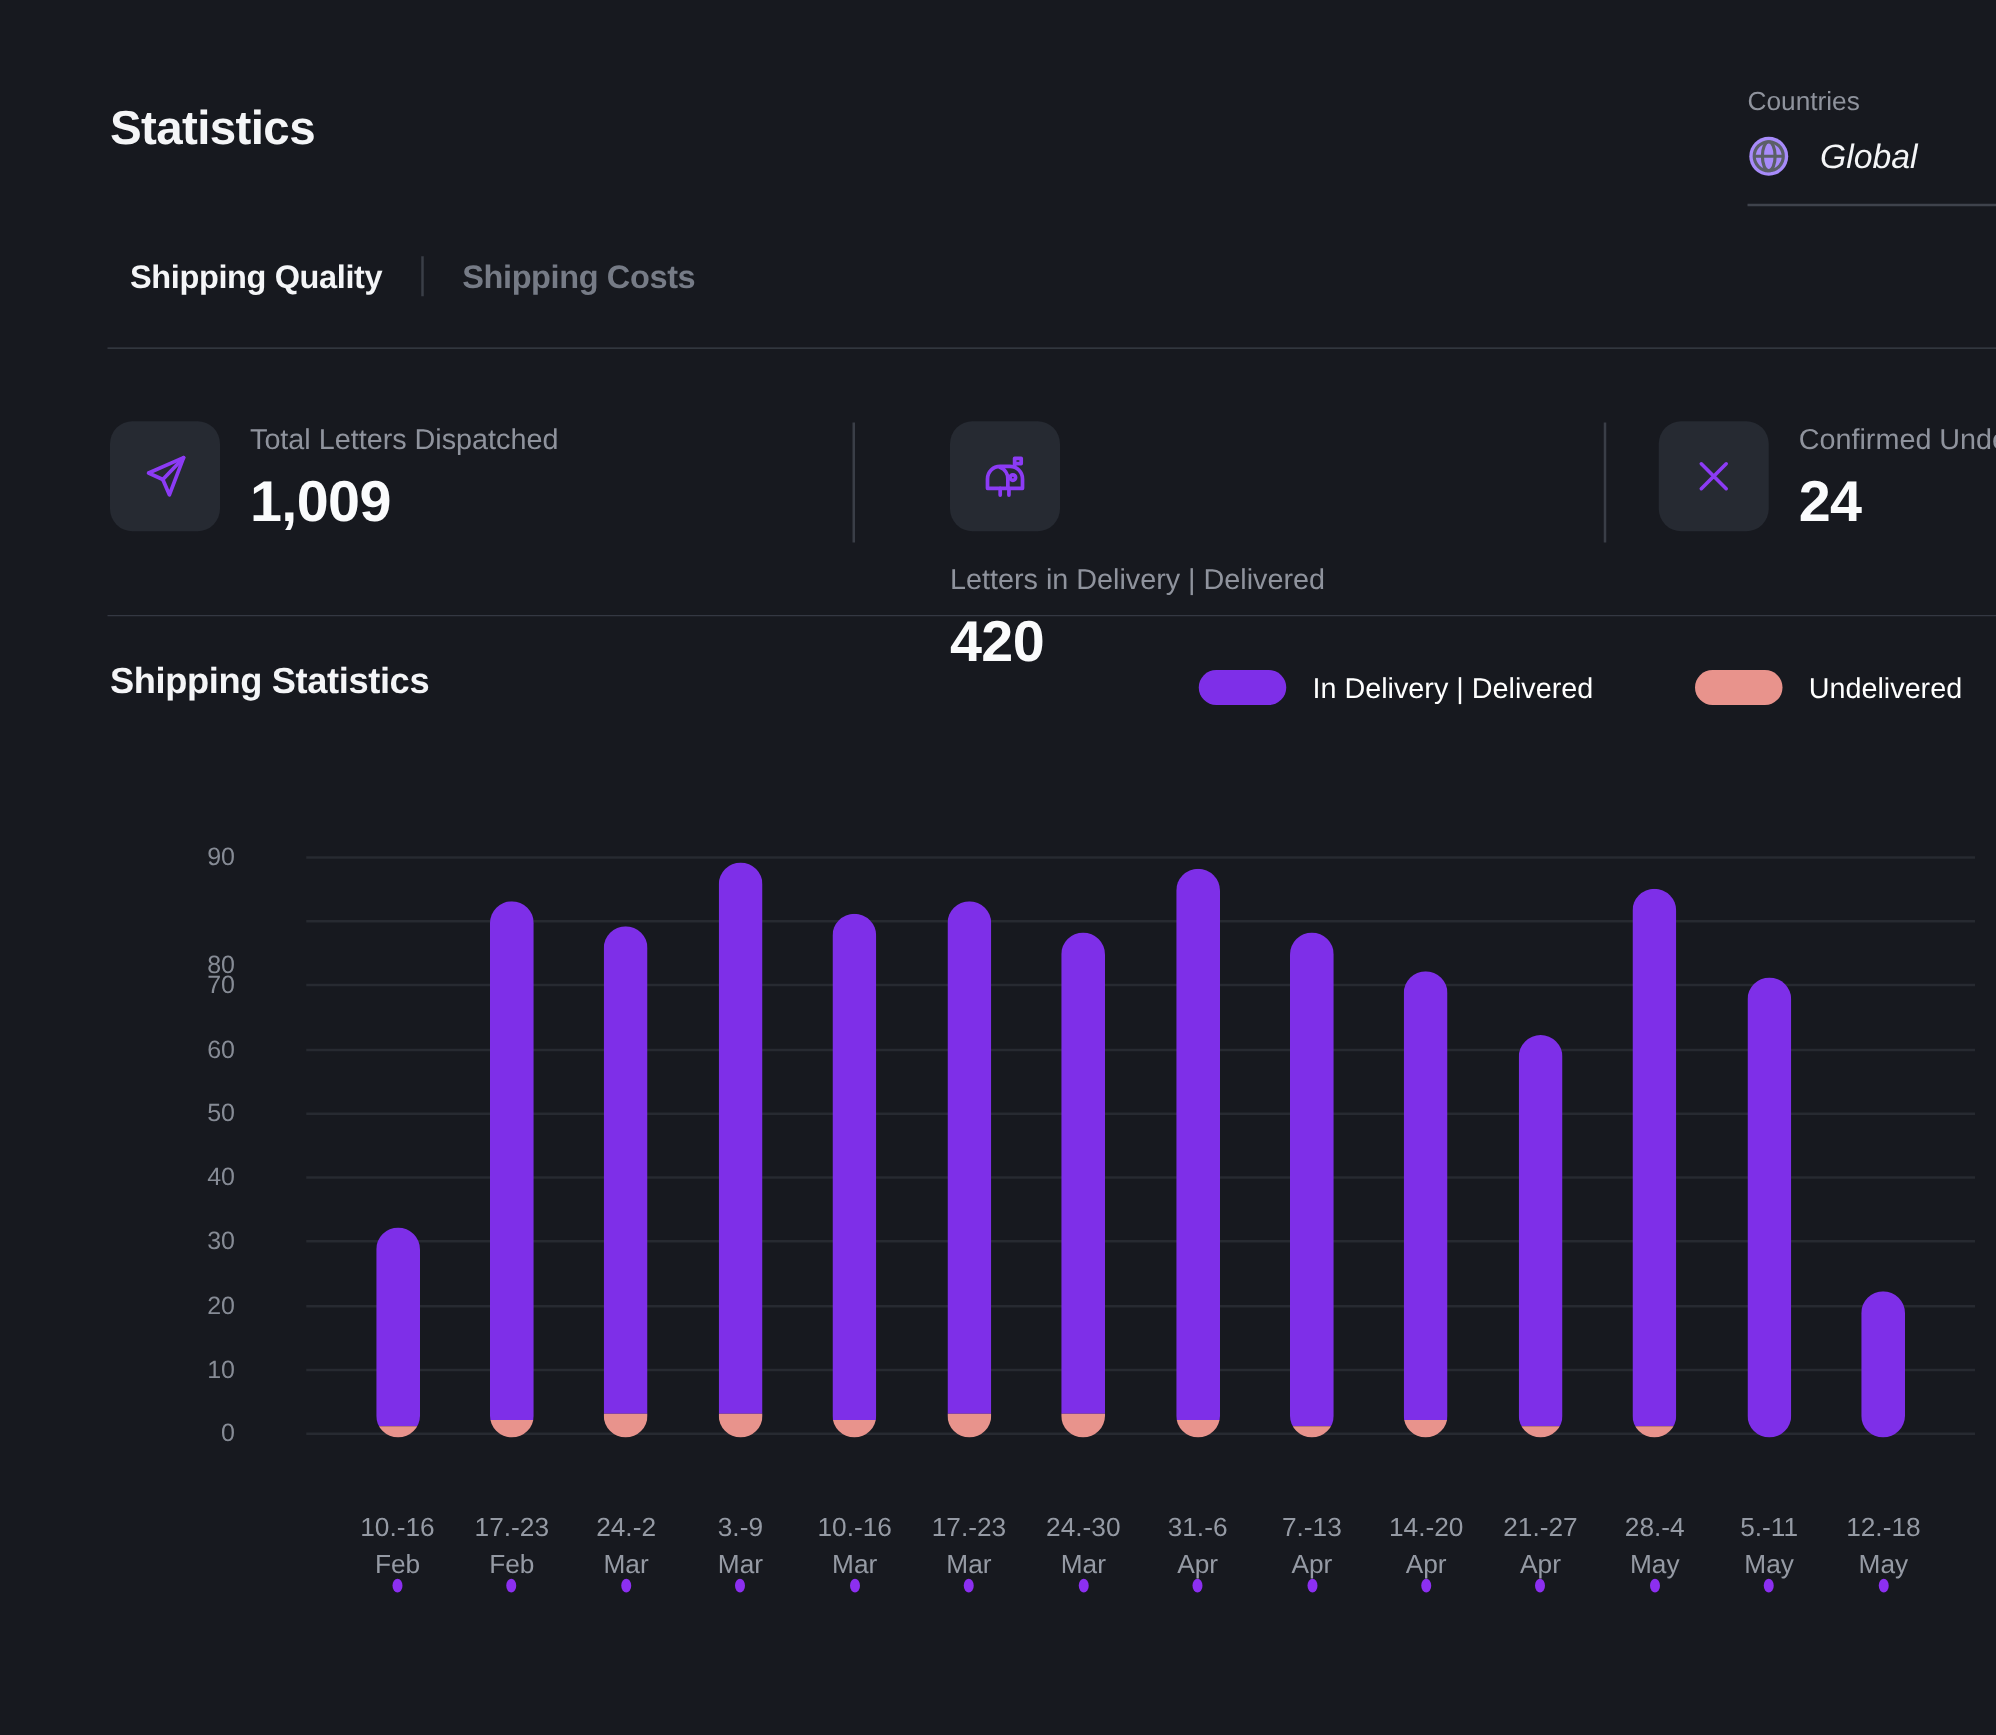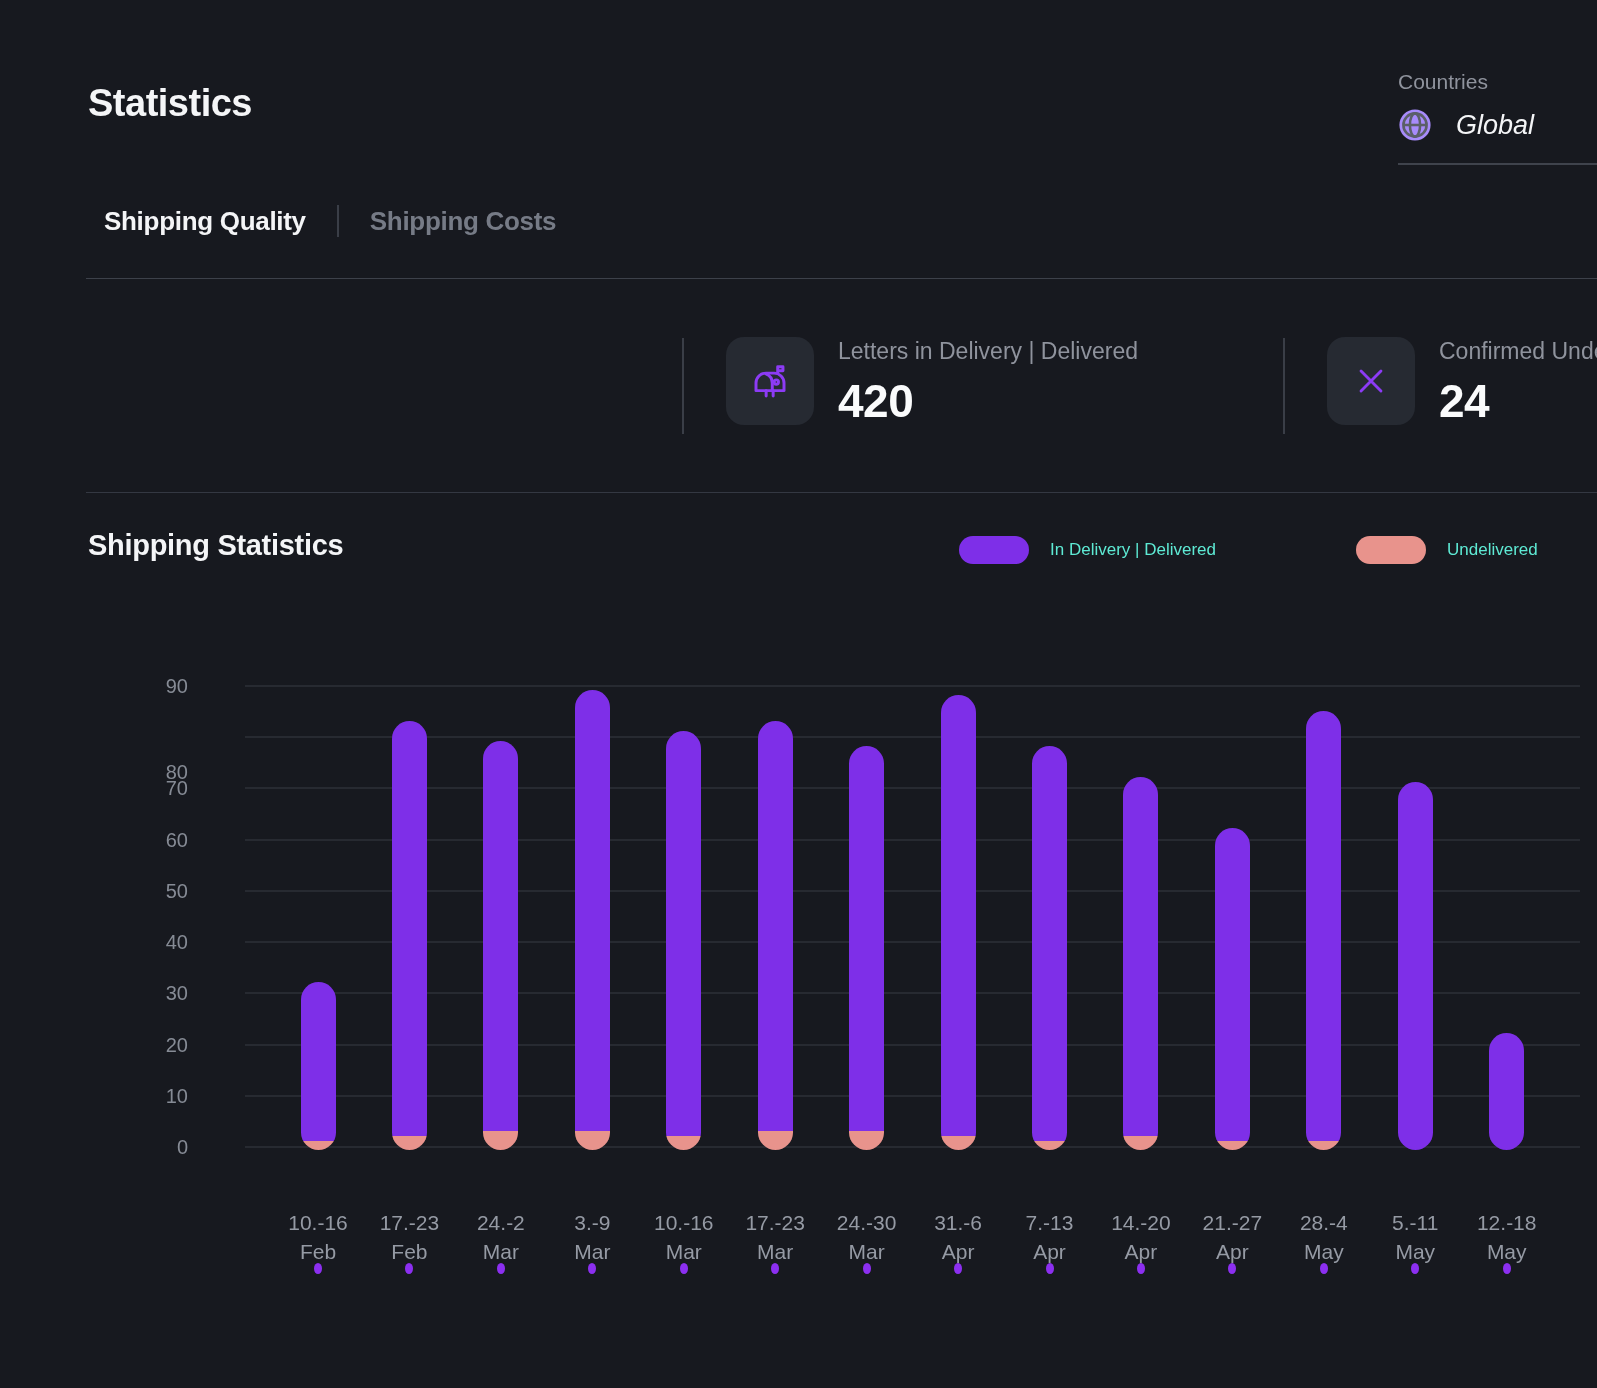--- a/index.html
+++ b/index.html
@@ -32,21 +32,21 @@
   .stat-label{font-size:23px;color:#8f939d;margin-top:1px;}
   .stat-value{font-size:46px;font-weight:700;color:#fafbfc;margin-top:9px;letter-spacing:-.5px;}
   .card-sep{position:absolute;top:338px;width:2px;height:96px;background:#3a3e47;}
 
   
   .section-title{position:absolute;left:88px;top:529px;font-size:29px;font-weight:700;letter-spacing:-.3px;}
   .legend-item{position:absolute;top:536px;display:flex;align-items:center;gap:21px;cursor:pointer;}
   .legend-pill{width:70px;height:28px;border-radius:14px;flex:0 0 auto;}
   .legend-pill.purple{background:#7e2fe8;}
   .legend-pill.salmon{background:#e8938c;}
-  .legend-label{font-size:17px;color:#5eead4;white-space:nowrap;}
+  .legend-label{font-size:23px;color:#ffffff;white-space:nowrap;}
 
   
   .chart{position:absolute;left:0;top:640px;width:1597px;height:700px;}
   .gridline{position:absolute;height:2px;background:#272a31;}
   .ytick{position:absolute;left:88px;width:100px;text-align:right;font-size:20px;color:#868b95;line-height:24px;}
   .bar{position:absolute;width:35px;border-radius:17.5px;overflow:hidden;display:flex;flex-direction:column;}
   .bar-seg.purple{flex:1;background:#7e2fe8;}
   .bar-seg.salmon{flex:0 0 auto;background:#e8938c;}
   .xlabel{position:absolute;width:92px;text-align:center;font-size:21px;line-height:29px;color:#959aa4;}
   .dot{position:absolute;width:8px;height:11px;border-radius:50%;background:#8c2ff0;}
@@ -76,23 +76,35 @@
   </div>
   <div class="countries-underline"></div>
 
   <div class="tabs">
     <div class="tab active">Shipping Quality</div>
     <div class="tab-sep"></div>
     <div class="tab inactive">Shipping Costs</div>
   </div>
   <div class="divider d1"></div>
 
+  <div class="stat-card" style="left:88px;">
+    <div class="stat-icon-box">
+      <svg width="42" height="42" viewBox="0 0 24 24" fill="none" stroke="#8c3bf5" stroke-width="1.7" stroke-linecap="round" stroke-linejoin="round">
+        <line x1="20.5" y1="3.5" x2="11" y2="13.5"></line>
+        <polygon points="20.5 3.5 14 20.5 11 13.5 4.5 10.5 20.5 3.5"></polygon>
+      </svg>
+    </div>
+    <div class="stat-text">
+      <div class="stat-label">Total Letters Dispatched</div>
+      <div class="stat-value">1,009</div>
+    </div>
+  </div>
   <div class="card-sep" style="left:682px;"></div>
 
-  <div class="stat-card" style="left:726px;">
+  <div class="stat-card" style="left:760px;flex-direction:column;">
     <div class="stat-icon-box">
       <svg width="42" height="42" viewBox="0 0 24 24" fill="none" stroke="#8c3bf5" stroke-width="1.7" stroke-linecap="round" stroke-linejoin="round">
         <path d="M4 17.5v-4.3a5.7 5.7 0 0 1 5.7-5.7h4.6a5.7 5.7 0 0 1 5.7 5.7v4.3z"></path>
         <path d="M13.3 17.5v-4.3a5.7 5.7 0 0 0-3.6-5.3"></path>
         <circle cx="15.6" cy="12.6" r="1.25"></circle>
         <path d="M16.4 7.5V3.8h3v2.4h-3"></path>
         <path d="M9.8 17.5v3.1M13.8 17.5v3.1"></path>
       </svg>
     </div>
     <div class="stat-text">

